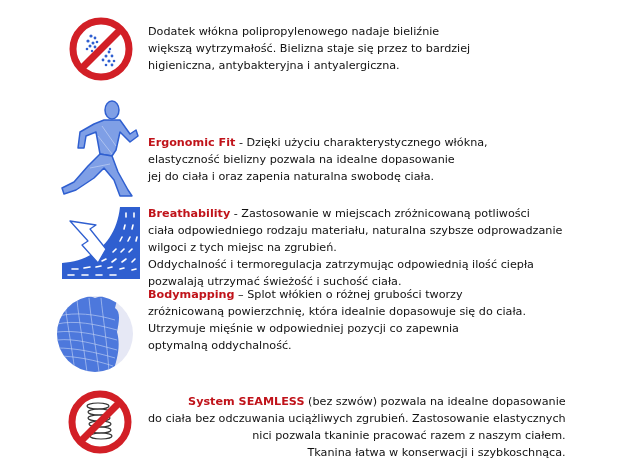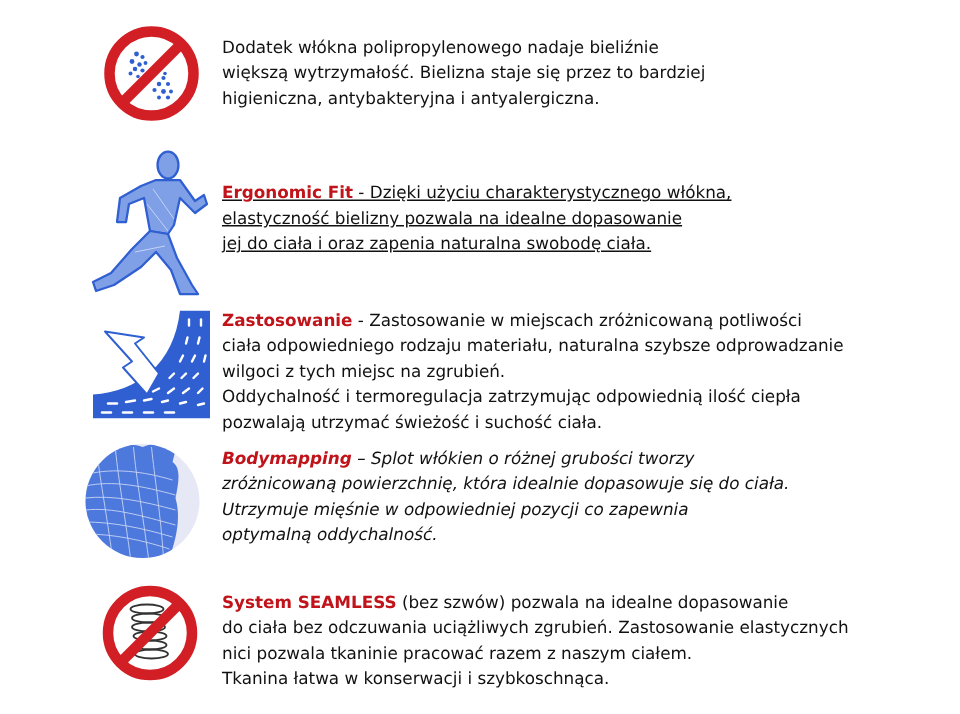--- a/index.html
+++ b/index.html
@@ -54,21 +54,21 @@
         <path d="M44 24 L60 24 L70 38 L76 34 L78 40 L70 46 L60 36 L56 54 L52 60 L40 58 L36 36 L26 40 L24 52 L18 52 L20 36 L34 28 Z"></path>
         <path d="M40 58 L52 60 L58 76 L68 94 L72 100 L60 100 L54 84 L44 72 L34 82 L16 94 L4 98 L2 92 L14 86 L28 70 Z"></path>
       </g>
       <g stroke="#ffffff" stroke-width="0.6" opacity="0.6">
         <line x1="42" y1="30" x2="56" y2="50"></line>
           <line x1="38" y1="40" x2="52" y2="58"></line>
           <line x1="30" y1="72" x2="50" y2="68"></line>
       </g>
     </svg>
   </div>
-  <div class="text" style="top:120px;text-decoration:underline;"><span class="title">Ergonomic Fit</span><span> - Dzięki użyciu charakterystycznego włókna,</span>
+  <div class="text" style="top:134px;"><span class="title">Ergonomic Fit</span><span> - Dzięki użyciu charakterystycznego włókna,</span>
 <span>elastyczność bielizny pozwala na idealne dopasowanie</span>
 <span>jej do ciała i oraz zapenia naturalna swobodę ciała.</span></div>
 </div>
 
 <div class="feature" style="top:0;">
   <div class="icon" style="left:62px; top:207px;">
     <svg width="78" height="72" viewBox="0 0 78 72">
       <path d="M58 0 L78 0 L78 72 L0 72 L0 56 C30 54 54 36 58 0 Z" fill="#2f5fd0"></path>
       <g stroke="#ffffff" stroke-width="1.6" stroke-linecap="round">
         <line x1="64" y1="6" x2="64" y2="10"></line>
@@ -92,21 +92,21 @@
           <line x1="58" y1="62" x2="62" y2="61"></line>
           <line x1="70" y1="63" x2="74" y2="62"></line>
         <line x1="6" y1="68" x2="12" y2="68"></line>
           <line x1="20" y1="68" x2="26" y2="68"></line>
           <line x1="34" y1="68" x2="40" y2="68"></line>
           <line x1="48" y1="68" x2="54" y2="68"></line>
       </g>
       <path d="M36 56 L20 38 L26 34 L8 14 L34 18 L28 22 L44 42 Z" fill="#ffffff" stroke="#2f5fd0" stroke-width="1.3" stroke-linejoin="round"></path>
     </svg>
   </div>
-  <div class="text" style="top:205px;"><span class="title">Zastosowanie</span><span> - Zastosowanie w miejscach zróżnicowaną potliwości</span>
+  <div class="text" style="top:205px;"><span class="title">Breathability</span><span> - Zastosowanie w miejscach zróżnicowaną potliwości</span>
 <span>ciała odpowiedniego rodzaju materiału, naturalna szybsze odprowadzanie</span>
 <span>wilgoci z tych miejsc na zgrubień.</span>
 <span>Oddychalność i termoregulacja zatrzymując odpowiednią ilość ciepła</span>
 <span>pozwalają utrzymać świeżość i suchość ciała.</span></div>
 </div>
 
 <div class="feature" style="top:0;">
   <div class="icon" style="left:55px; top:292px;">
     <svg width="84" height="84" viewBox="0 0 84 84">
       <defs>
@@ -125,38 +125,38 @@
             <path d="M2 56 C20 56 40 60 60 66"></path>
             <path d="M2 64 C20 64 40 68 58 74"></path>
           <path d="M10 12 C12 30 16 50 20 80"></path>
             <path d="M22 8 C24 28 28 50 32 80"></path>
             <path d="M34 6 C36 28 40 50 44 80"></path>
             <path d="M46 6 C48 26 52 50 54 80"></path>
         </g>
       </g>
     </svg>
   </div>
-  <div class="text" style="top:297px;font-style:italic;"><span class="title">Bodymapping</span><span> – Splot włókien o różnej grubości tworzy</span>
+  <div class="text" style="top:286px;"><span class="title">Bodymapping</span><span> – Splot włókien o różnej grubości tworzy</span>
 <span>zróżnicowaną powierzchnię, która idealnie dopasowuje się do ciała.</span>
 <span>Utrzymuje mięśnie w odpowiedniej pozycji co zapewnia</span>
 <span>optymalną oddychalność.</span></div>
 </div>
 
 <div class="feature" style="top:0;">
   <div class="icon" style="left:66px; top:388px;">
     <svg width="68" height="68" viewBox="0 0 68 68">
       <circle cx="34" cy="34" r="28" fill="#fff" stroke="#d21f26" stroke-width="7"></circle>
       <g fill="none" stroke="#333" stroke-width="1.2">
         <ellipse cx="32" cy="18" rx="11" ry="3"></ellipse>
           <ellipse cx="33" cy="24" rx="11" ry="3"></ellipse>
           <ellipse cx="33" cy="30" rx="11" ry="3"></ellipse>
         <ellipse cx="34" cy="36" rx="11" ry="3"></ellipse>
           <ellipse cx="34" cy="42" rx="11" ry="3"></ellipse>
           <ellipse cx="35" cy="48" rx="11" ry="3"></ellipse>
       </g>
       <line x1="14" y1="54" x2="54" y2="14" stroke="#d21f26" stroke-width="7"></line>
     </svg>
   </div>
-  <div class="text" style="top:393px;"><span class="title">System SEAMLESS</span><span> (bez szwów) pozwala na idealne dopasowanie</span>
+  <div class="text" style="top:393px;text-align:right;"><span class="title">System SEAMLESS</span><span> (bez szwów) pozwala na idealne dopasowanie</span>
 <span>do ciała bez odczuwania uciążliwych zgrubień. Zastosowanie elastycznych</span>
 <span>nici pozwala tkaninie pracować razem z naszym ciałem.</span>
 <span>Tkanina łatwa w konserwacji i szybkoschnąca.</span></div>
 </div>
 
 </body></html>

